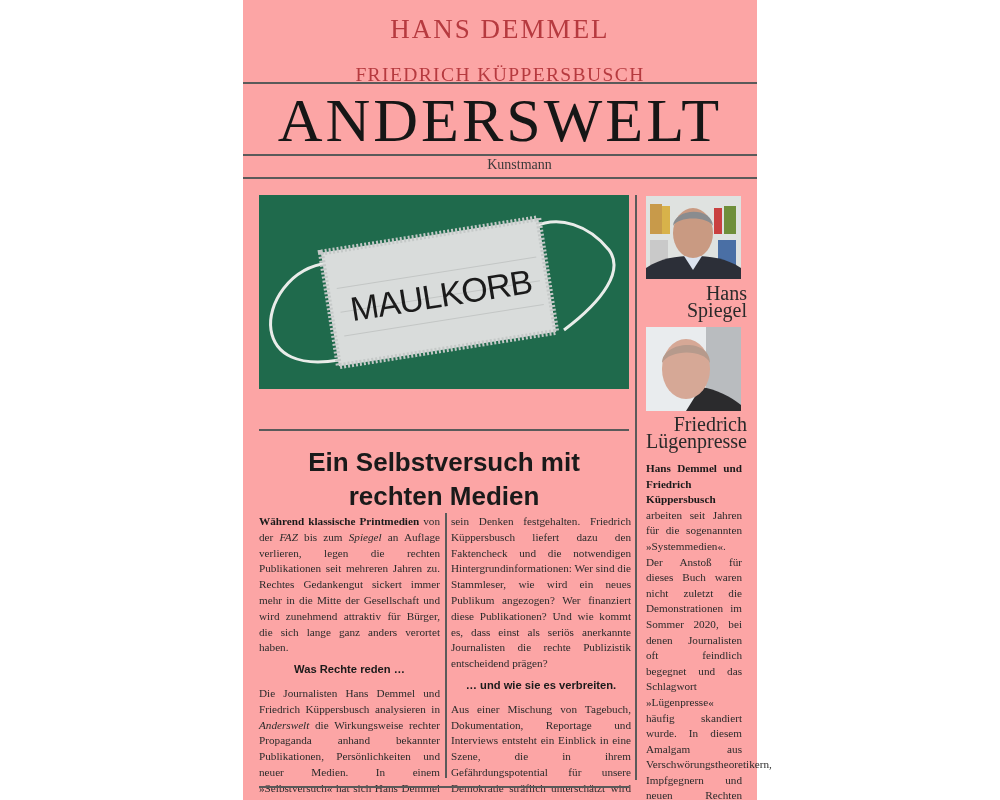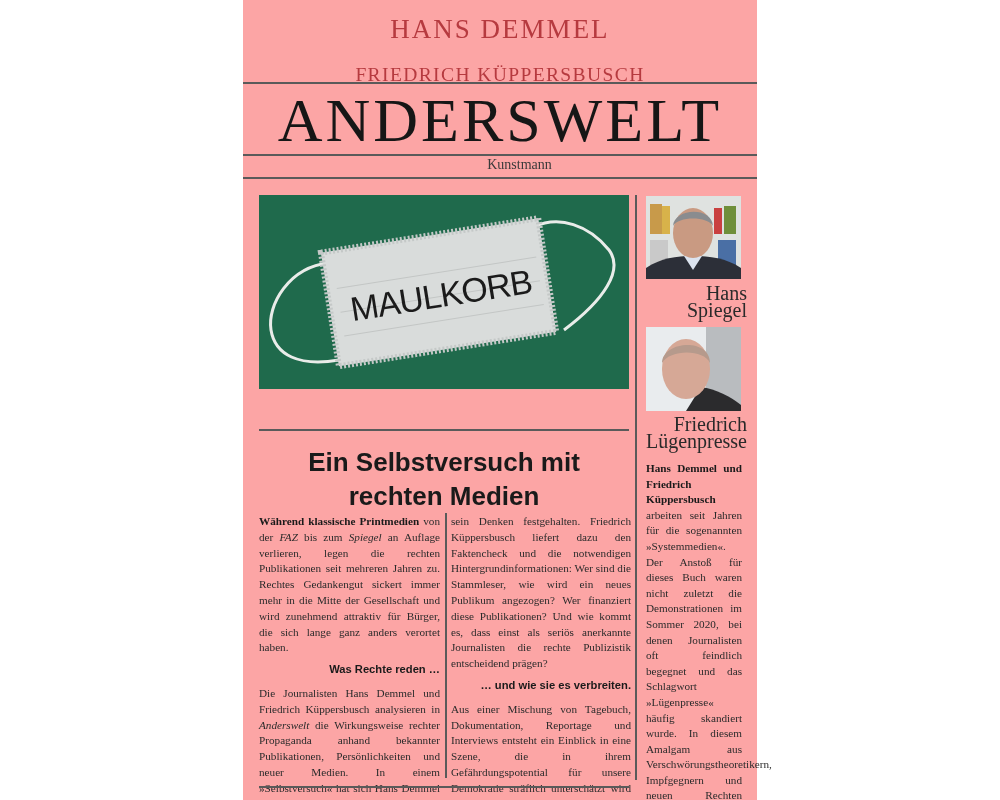--- a/index.html
+++ b/index.html
@@ -58,21 +58,21 @@
     .col {
       position: absolute; top: 514px; font-size: 11.2px; line-height: 15.8px;
       text-align: justify; hyphens: manual; color: #2b2b2b;
     }
     .col-1 { left: 16px; width: 181px; }
     .col-2 { left: 208px; width: 180px; }
     .col p { margin-bottom: 6px; }
     .col .lead { font-weight: bold; color: #1a1a1a; }
     .col .subhead {
       font-family: "Liberation Sans", "DejaVu Sans", sans-serif; font-weight: bold;
-      font-size: 11.2px; margin: 4px 0 8px 0; color: #1a1a1a; text-align: right;
+      font-size: 11.2px; margin: 4px 0 8px 0; color: #1a1a1a; text-align: center;
     }
 
     .portrait {
       position: absolute; left: 403px; width: 95px; height: 83px; overflow: hidden;
     }
     .portrait-1 { top: 196px; }
     .portrait-2 { top: 327px; height: 84px; }
     .portrait svg { width: 100%; height: 100%; display: block; }
 
     .portrait-name {

